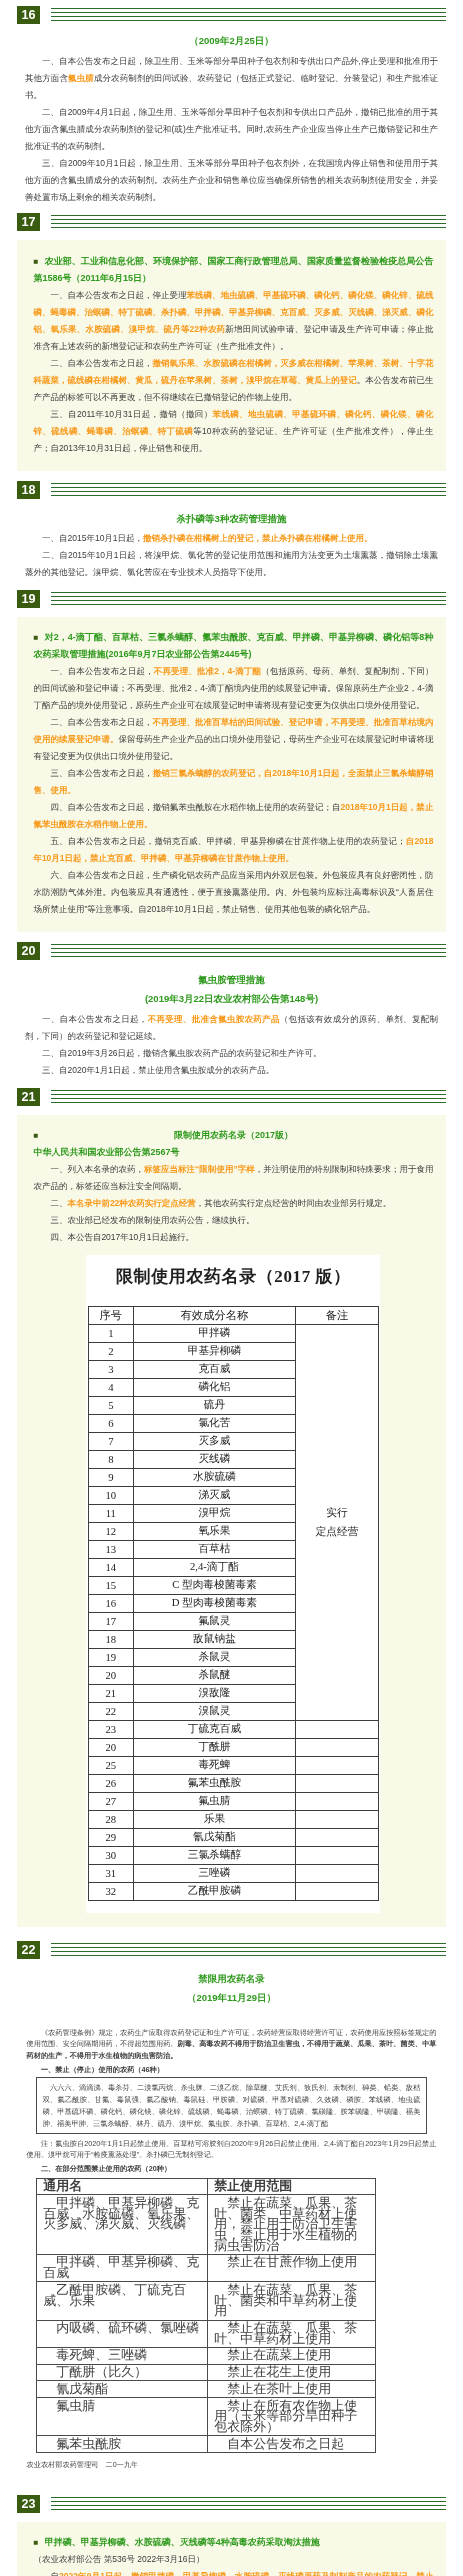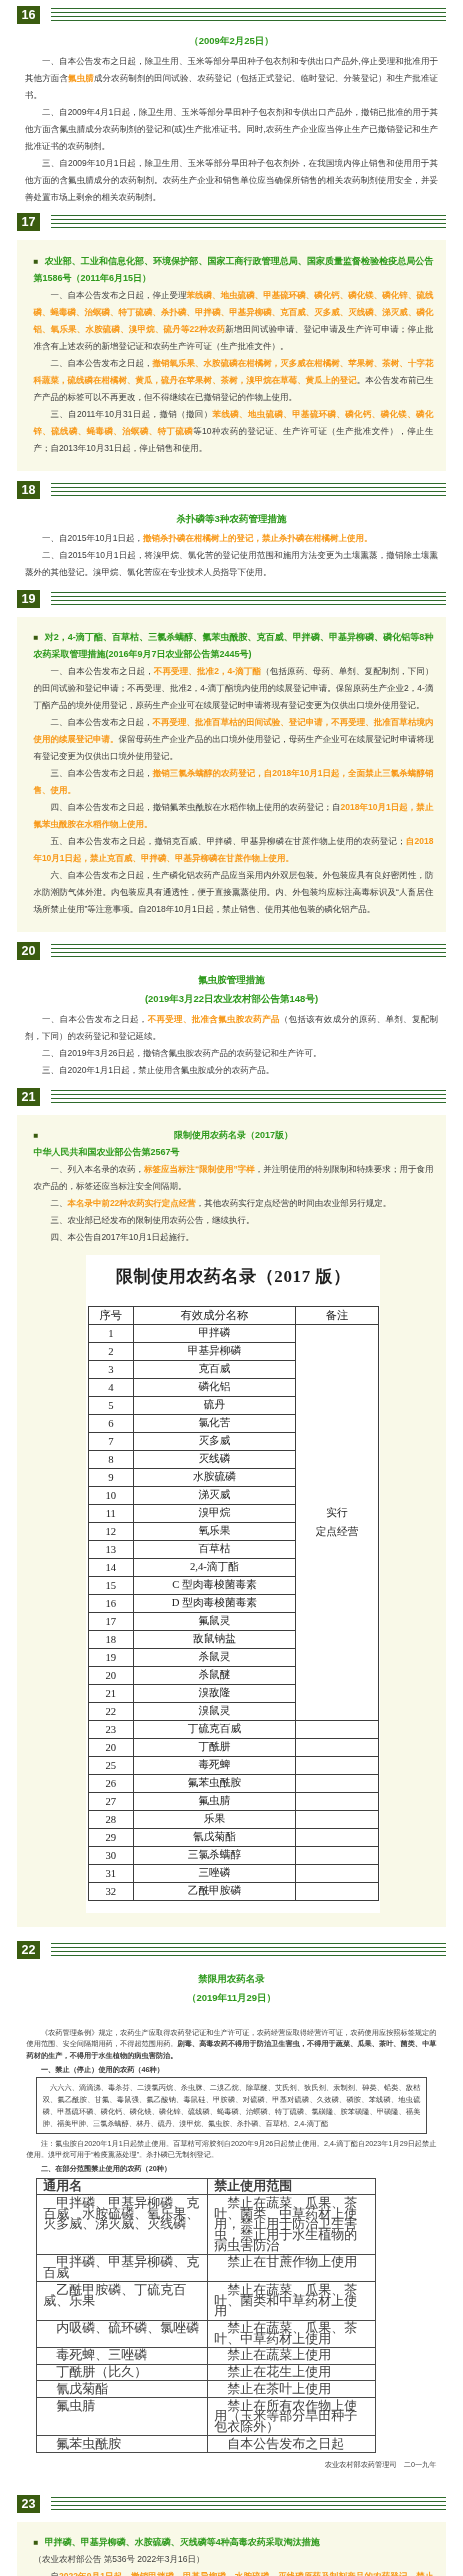--- a/index.html
+++ b/index.html
@@ -32,21 +32,21 @@
   td.remark-merged{font-size:11.3px;line-height:19px;}
   
   .small-flow{margin:3.8px 26.5px 0 26.5px;}
   .spara{margin:0;font-size:7.2px;line-height:11.3px;text-align:justify;text-indent:2em;color:#3f3f3f;}
   .sheading{margin:2.5px 0 0 0;font-size:7.2px;line-height:12.6px;font-weight:bold;text-indent:2em;}
   .listbox{border:0.9px solid #4a4a4a;margin:1.3px 9.5px 0 9.5px;padding:3.2px 5.7px;font-size:7.2px;line-height:12px;text-align:justify;text-indent:1em;color:#3f3f3f;}
   table.ban-table{border-collapse:collapse;margin:2.5px 0 0 9.5px;width:340px;font-size:13px;color:#3f3f3f;padding-left:12px;}
   table.ban-table th,table.ban-table td{border:0.9px solid #4a4a4a;padding:2.5px 6.3px;line-height:10.7px;text-align:left;vertical-align:top;font-weight:normal;}
   table.ban-table th{font-weight:bold;}
   table.ban-table td{text-indent:1em;border-radius:8px;}
-  .tbl-footer{text-align:right;font-size:7.2px;line-height:11.3px;margin-top:5.7px;color:#3f3f3f;}
+  .tbl-footer{text-align:left;font-size:7.2px;line-height:11.3px;margin-top:5.7px;color:#3f3f3f;}
   .spacer{height:0.6px;}
 </style>
 </head>
 <body>
 
 <div class="sec-header" style="padding-top:5.7px;">
   <div class="badge">16</div>
   <div class="rules"></div>
 </div>
 <div style="margin-top:7.6px;">

